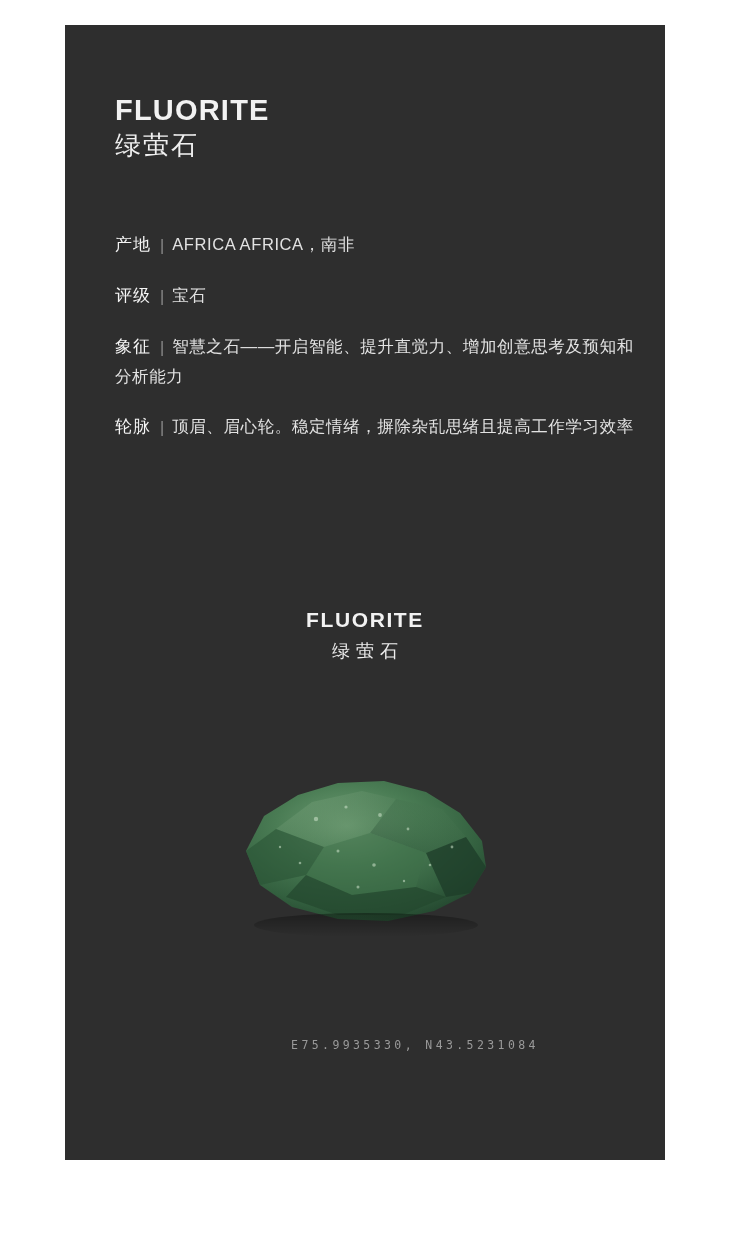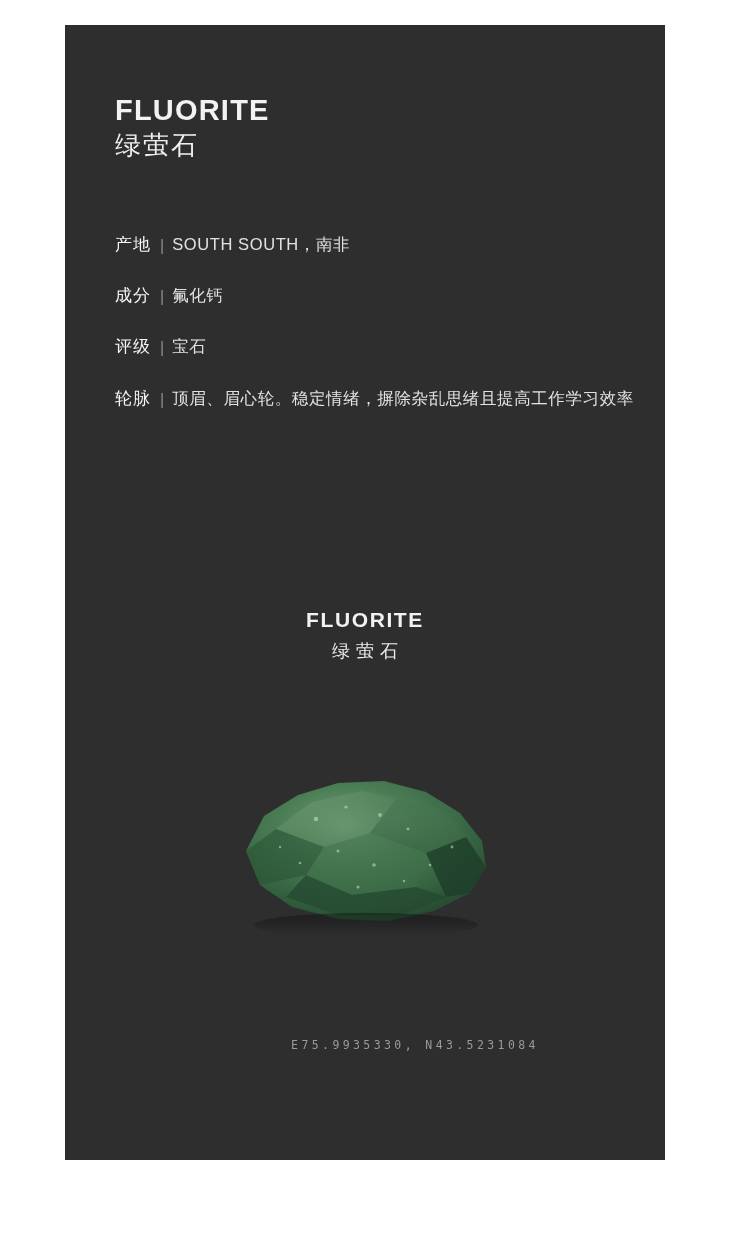--- a/index.html
+++ b/index.html
@@ -142,32 +142,32 @@
   <div class="card">
 
     <div class="title-block">
       <div class="title-en">FLUORITE</div>
       <div class="title-cn">绿萤石</div>
     </div>
 
     <div class="specs">
 
       <div class="spec-row">
-        <span class="spec-label">产地</span><span class="spec-sep">|</span><span class="spec-value">SOUTH SOUTH，南非</span>
-      </div>
-
-
-      <div class="spec-row">
-        <span class="spec-label">成分</span><span class="spec-sep">|</span><span class="spec-value">氟化钙</span>
-      </div>
+        <span class="spec-label">产地</span><span class="spec-sep">|</span><span class="spec-value">AFRICA AFRICA，南非</span>
+      </div>
+
+
 
       <div class="spec-row">
         <span class="spec-label">评级</span><span class="spec-sep">|</span><span class="spec-value">宝石</span>
       </div>
 
+      <div class="spec-row">
+        <span class="spec-label">象征</span><span class="spec-sep">|</span><span class="spec-value">智慧之石——开启智能、提升直觉力、增加创意思考及预知和分析能力</span>
+      </div>
 
       <div class="spec-row">
         <span class="spec-label">轮脉</span><span class="spec-sep">|</span><span class="spec-value">顶眉、眉心轮。稳定情绪，摒除杂乱思绪且提高工作学习效率</span>
       </div>
 
     </div>
 
     <div class="center-logo">
       <div class="cl-en">FLUORITE</div>
       <div class="cl-cn">绿萤石</div>

